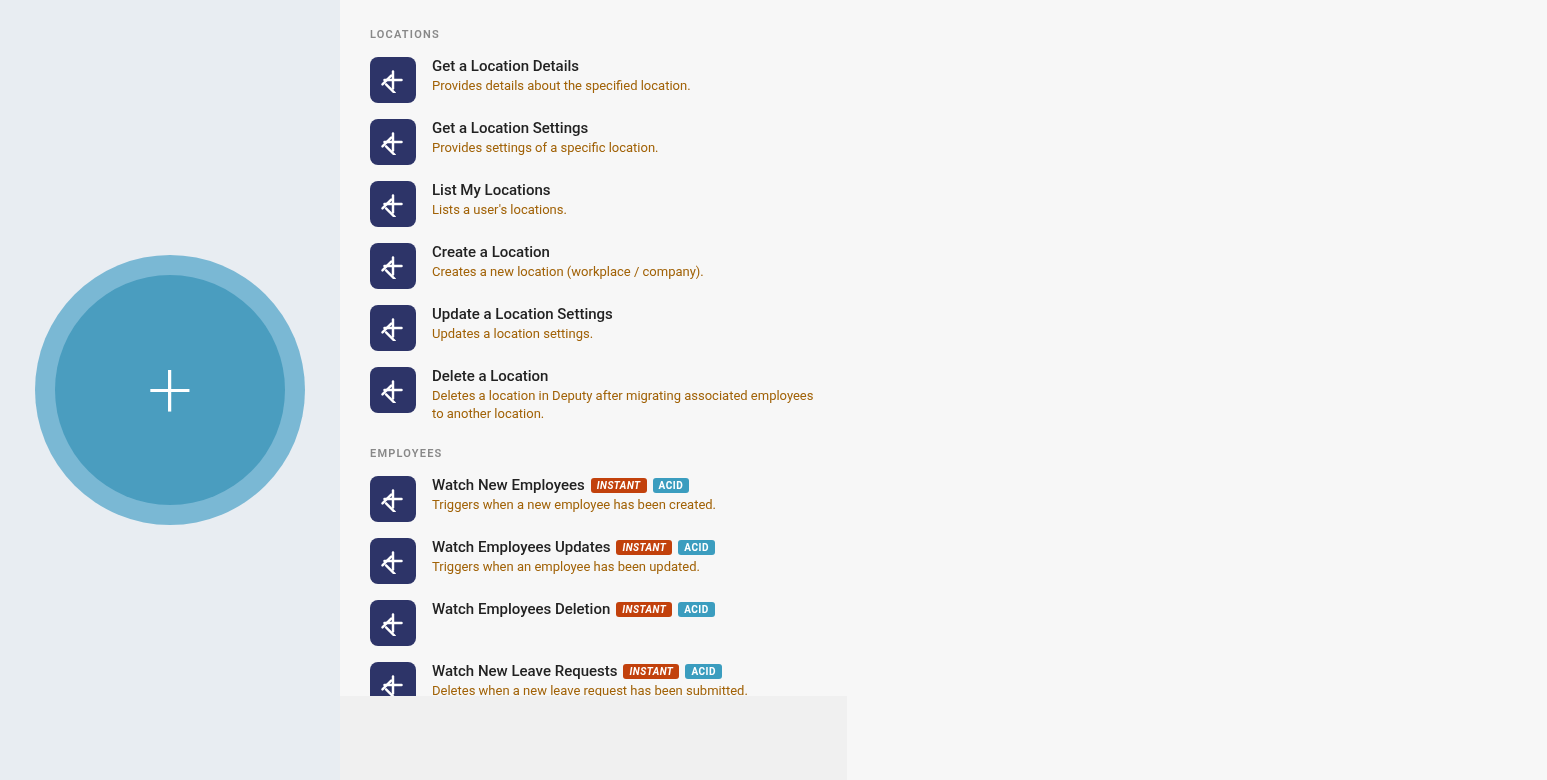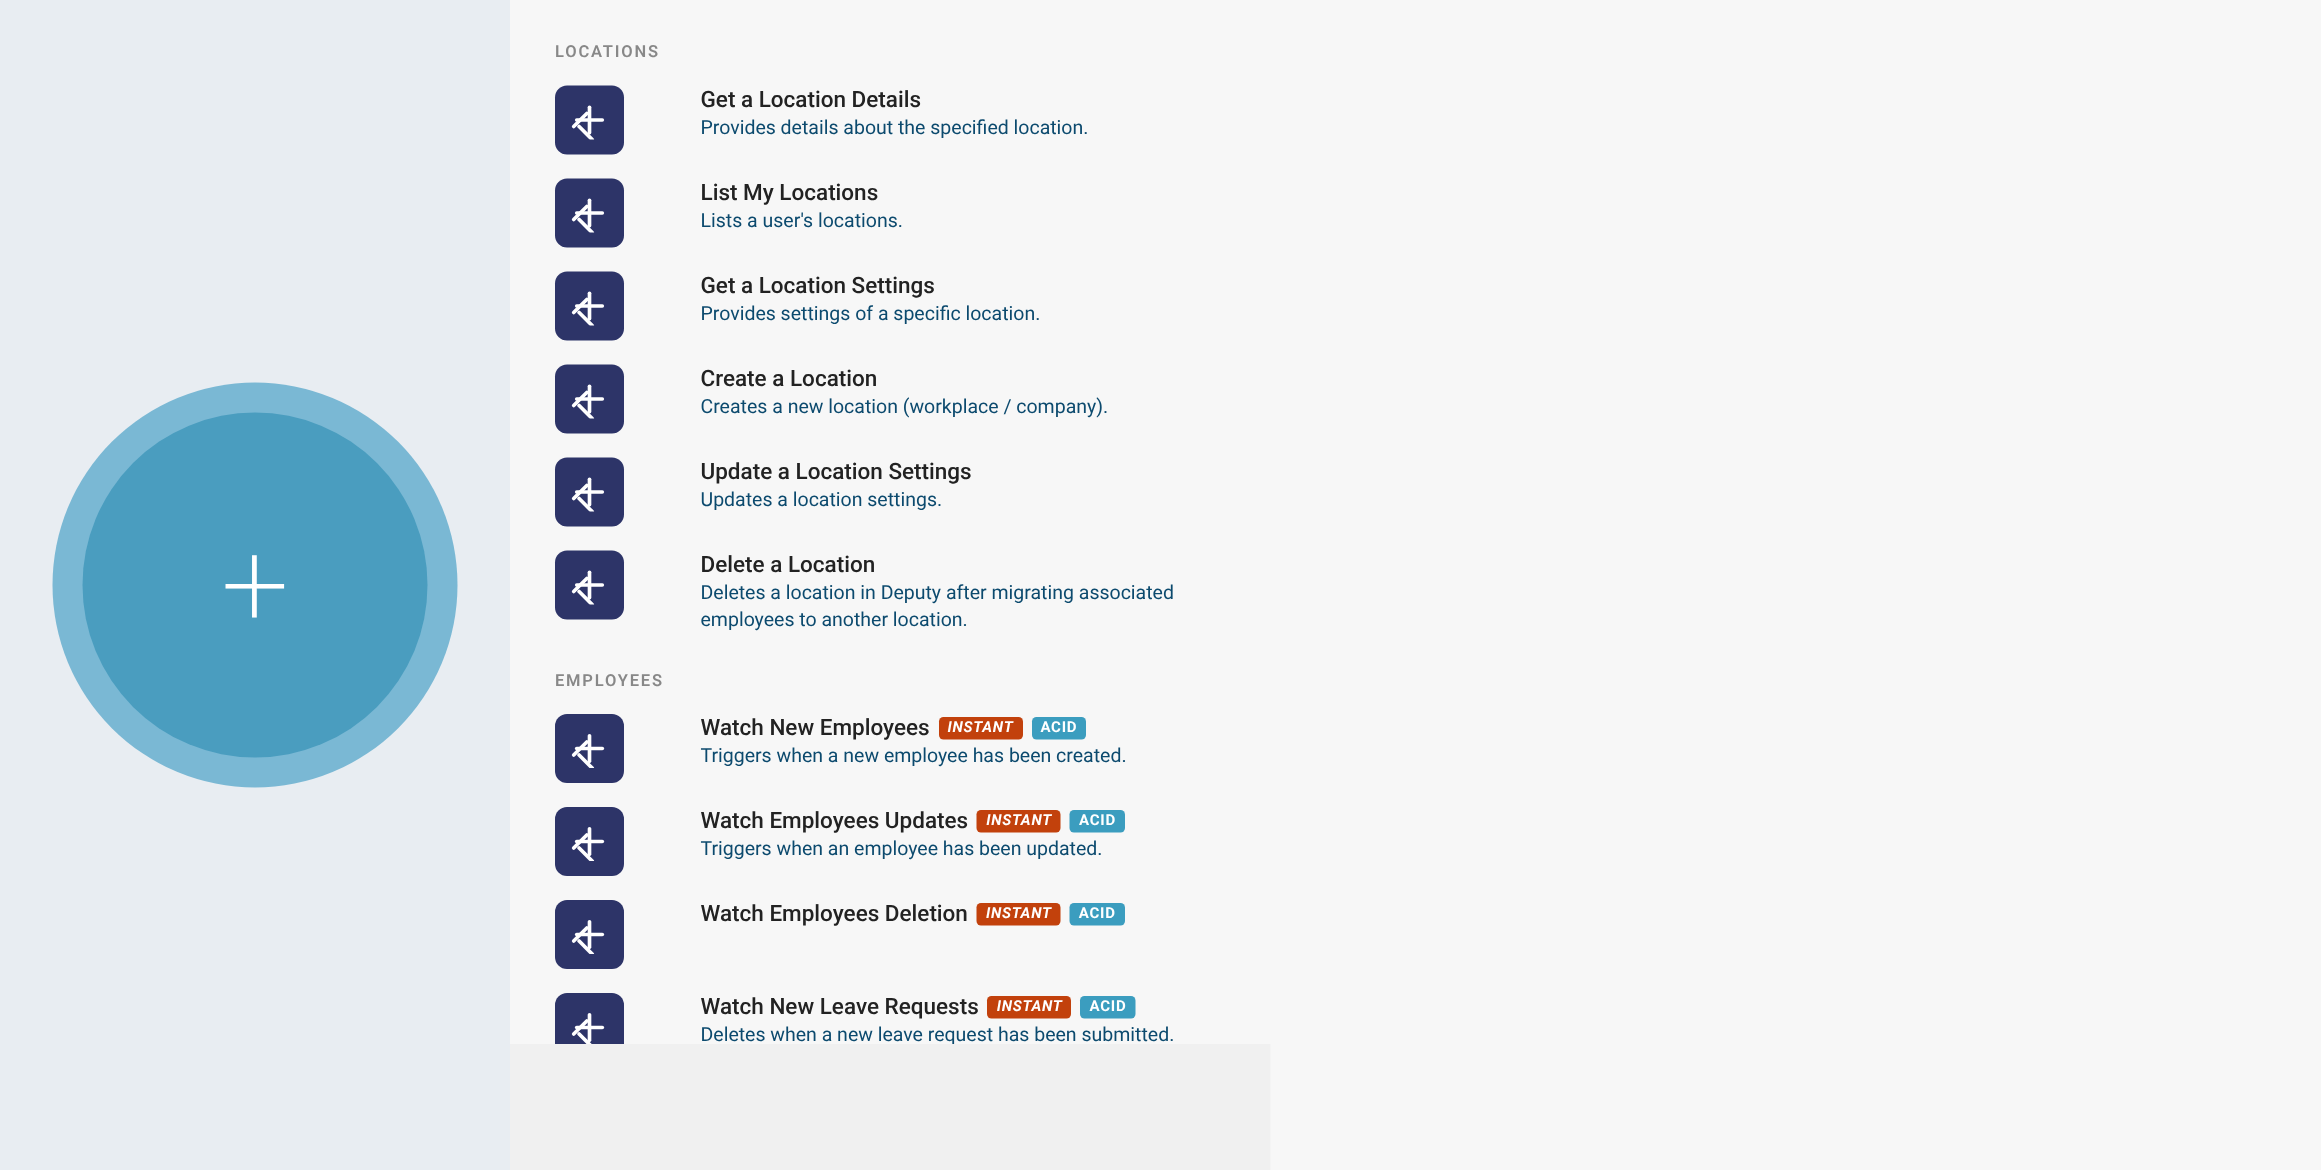--- a/index.html
+++ b/index.html
@@ -81,21 +81,20 @@
       margin-bottom: 12px;
       margin-top: 8px;
     }
 
     .list-item {
       display: flex;
       align-items: flex-start;
       margin-bottom: 8px;
       cursor: pointer;
       padding: 4px 0;
-      gap: 35px;
     }
 
     .item-icon {
       width: 46px;
       height: 46px;
       background: #2d3468;
       border-radius: 8px;
       flex-shrink: 0;
       display: flex;
       align-items: center;
@@ -120,21 +119,21 @@
       font-weight: 500;
       color: #222;
       display: flex;
       align-items: center;
       gap: 6px;
       flex-wrap: wrap;
     }
 
     .item-desc {
       font-size: 13px;
-      color: #0c4a6e;
+      color: #a16207;
       margin-top: 2px;
       line-height: 1.4;
     }
 
     .badge {
       display: inline-block;
       font-size: 10px;
       font-weight: 700;
       padding: 2px 6px;
       border-radius: 3px;
@@ -202,41 +201,41 @@
     <g fill="white">
       <rect x="14.5" y="4" width="3" height="24" rx="1.5"></rect>
       <rect x="4" y="14.5" width="24" height="3" rx="1.5"></rect>
       <rect x="6.9" y="6.9" width="3" height="18.2" rx="1.5" transform="rotate(45 8.4 16)"></rect>
       <rect x="6.9" y="6.9" width="3" height="18.2" rx="1.5" transform="rotate(-45 23.6 16)"></rect>
     </g>
   </svg>
         </div>
         <div class="item-text">
           <div class="item-title">
+            <span>Get a Location Settings</span>
+          </div>
+          <div class="item-desc">Provides settings of a specific location.</div>
+        </div>
+      </div>
+      <div class="list-item">
+        <div class="item-icon">
+          <svg viewBox="0 0 32 32" xmlns="http://www.w3.org/2000/svg">
+    <g fill="white">
+      <rect x="14.5" y="4" width="3" height="24" rx="1.5"></rect>
+      <rect x="4" y="14.5" width="24" height="3" rx="1.5"></rect>
+      <rect x="6.9" y="6.9" width="3" height="18.2" rx="1.5" transform="rotate(45 8.4 16)"></rect>
+      <rect x="6.9" y="6.9" width="3" height="18.2" rx="1.5" transform="rotate(-45 23.6 16)"></rect>
+    </g>
+  </svg>
+        </div>
+        <div class="item-text">
+          <div class="item-title">
             <span>List My Locations</span>
           </div>
           <div class="item-desc">Lists a user's locations.</div>
-        </div>
-      </div>
-      <div class="list-item">
-        <div class="item-icon">
-          <svg viewBox="0 0 32 32" xmlns="http://www.w3.org/2000/svg">
-    <g fill="white">
-      <rect x="14.5" y="4" width="3" height="24" rx="1.5"></rect>
-      <rect x="4" y="14.5" width="24" height="3" rx="1.5"></rect>
-      <rect x="6.9" y="6.9" width="3" height="18.2" rx="1.5" transform="rotate(45 8.4 16)"></rect>
-      <rect x="6.9" y="6.9" width="3" height="18.2" rx="1.5" transform="rotate(-45 23.6 16)"></rect>
-    </g>
-  </svg>
-        </div>
-        <div class="item-text">
-          <div class="item-title">
-            <span>Get a Location Settings</span>
-          </div>
-          <div class="item-desc">Provides settings of a specific location.</div>
         </div>
       </div>
       <div class="list-item">
         <div class="item-icon">
           <svg viewBox="0 0 32 32" xmlns="http://www.w3.org/2000/svg">
     <g fill="white">
       <rect x="14.5" y="4" width="3" height="24" rx="1.5"></rect>
       <rect x="4" y="14.5" width="24" height="3" rx="1.5"></rect>
       <rect x="6.9" y="6.9" width="3" height="18.2" rx="1.5" transform="rotate(45 8.4 16)"></rect>
       <rect x="6.9" y="6.9" width="3" height="18.2" rx="1.5" transform="rotate(-45 23.6 16)"></rect>

